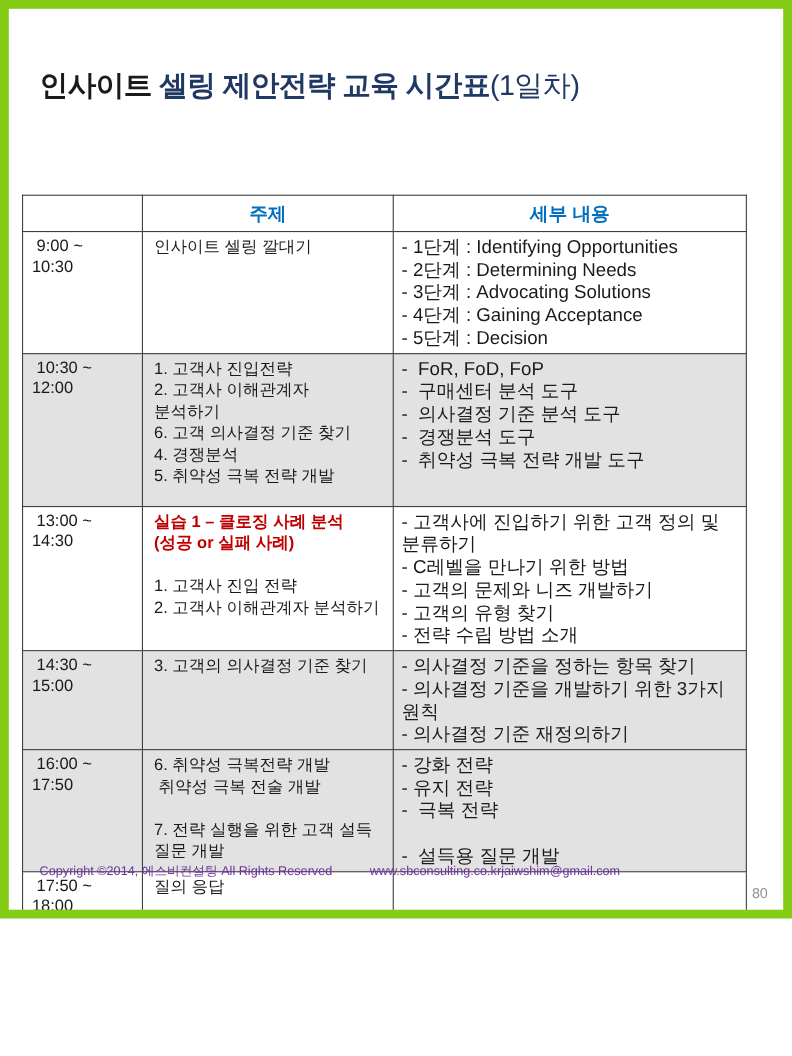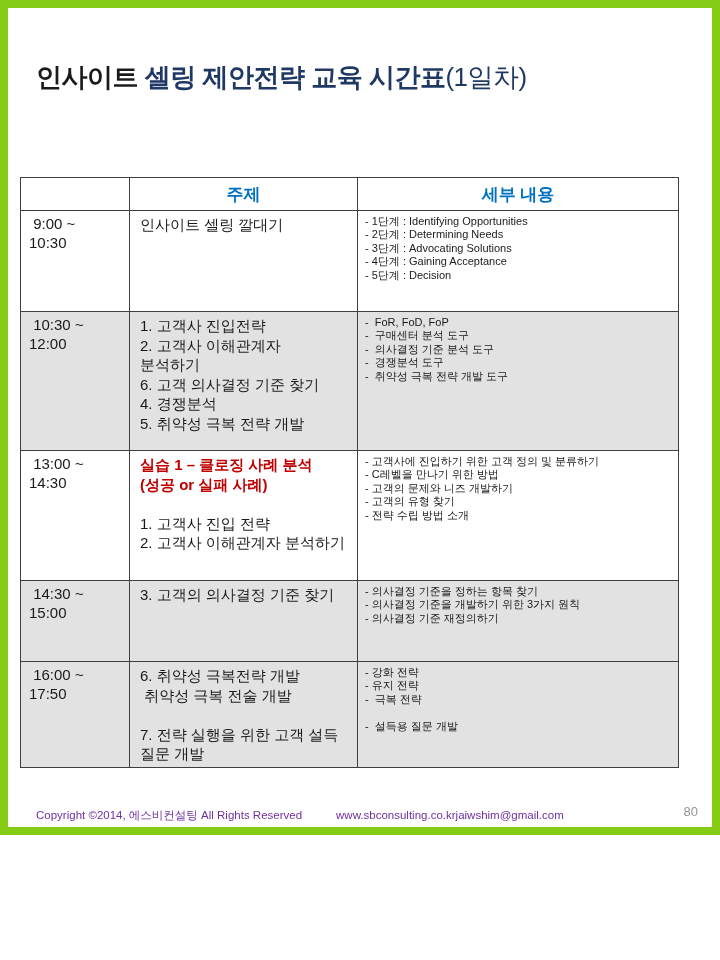--- a/index.html
+++ b/index.html
@@ -11,25 +11,25 @@
   .title .t-black{color:#1a1a1a;}
   .title .t-navy{color:#1f3864;}
   .title .t-navy-light{color:#1f3864;font-weight:normal;}
 
   table.schedule{position:absolute;left:12px;top:169px;width:658px;border-collapse:collapse;table-layout:fixed;}
   table.schedule td,table.schedule th{border:1px solid #3f3f3f;vertical-align:top;box-sizing:border-box;}
   table.schedule th{height:33px;vertical-align:middle;text-align:center;font-size:17px;font-weight:bold;color:#0070c0;background:#ffffff;}
   tr.shaded td{background:#e2e2e2;}
   td.time-cell{font-size:15px;color:#1a1a1a;padding:4px 2px 2px 8px;line-height:1.25;}
   td.topic-cell{font-size:15px;color:#1a1a1a;padding:4px 4px 2px 10px;line-height:1.3;word-break:break-all;}
-  td.details-cell{font-size:11px;color:#1a1a1a;padding:4px 4px 2px 7px;line-height:1.22;word-break:break-all;}
+  td.details-cell{font-size:17px;color:#1a1a1a;padding:4px 4px 2px 7px;line-height:1.22;word-break:break-all;}
   .line{white-space:pre-wrap;min-height:1em;}
   .line.red{color:#c00000;font-weight:bold;}
 
-  .footer{position:absolute;left:28px;bottom:4px;width:640px;font-size:11.5px;color:#7030a0;display:flex;align-items:baseline;white-space:nowrap;}
+  .footer{position:absolute;left:28px;bottom:28px;width:640px;font-size:11.5px;color:#7030a0;display:flex;align-items:baseline;white-space:nowrap;}
   .footer .f-copy{margin-right:34px;}
   .footer .f-site{}
   .page-number{position:absolute;right:14px;bottom:8px;font-size:13px;color:#8f9398;}
 </style>
 </head>
 <body>
 
 <div class="frame">
   <div class="slide">
 
@@ -134,20 +134,30 @@
               <div class="line">7. 전략 실행을 위한 고객 설득 질문 개발</div>
             </td>
             <td class="details-cell">
               <div class="line">- 강화 전략</div>
               <div class="line">- 유지 전략</div>
               <div class="line">-  극복 전략</div>
               <div class="line">&nbsp;</div>
               <div class="line">-  설득용 질문 개발</div>
             </td>
           </tr>
+          <tr style="height: 49px;">
+            <td class="time-cell">
+              <div class="line"> 17:50 ~</div>
+              <div class="line">18:00</div>
+            </td>
+            <td class="topic-cell">
+              <div class="line">질의 응답</div>
+            </td>
+            <td class="details-cell"></td>
+          </tr>
         </tbody>
     </table>
 
     <div class="footer">
       <span class="f-copy">Copyright ©2014, 에스비컨설팅 All Rights Reserved</span>
       <span class="f-site">www.sbconsulting.co.kr</span>
       <span class="f-mail">jaiwshim@gmail.com</span>
     </div>
 
     <div class="page-number">80</div>

